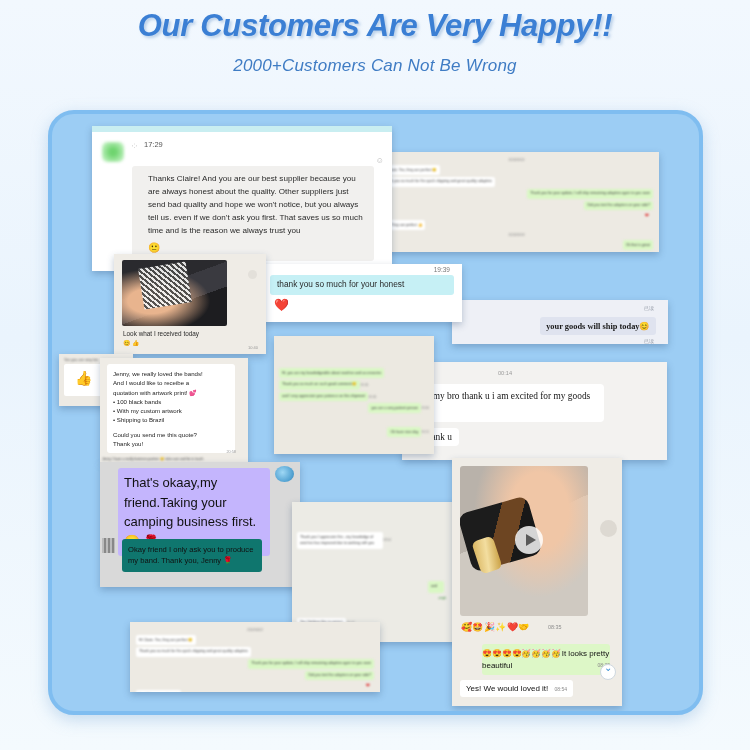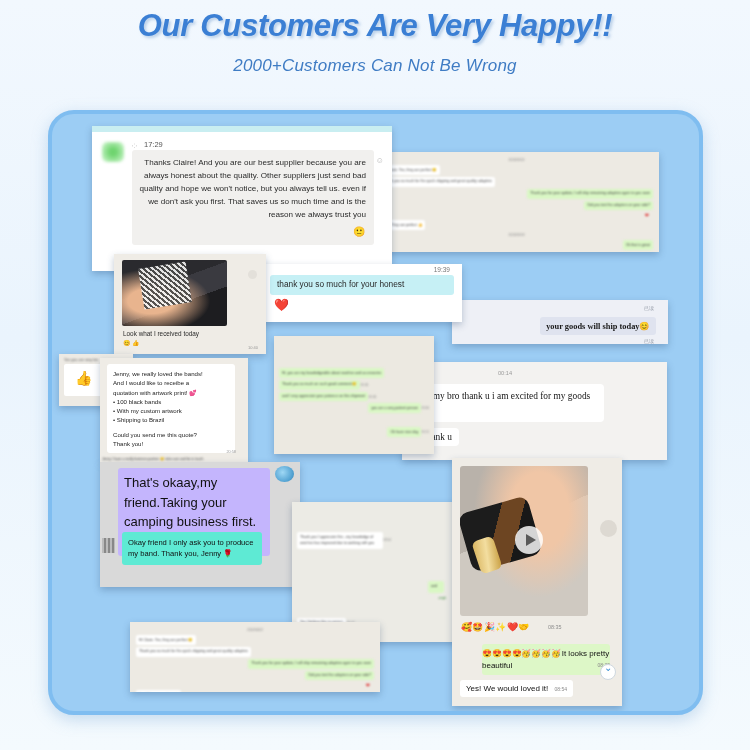--- a/index.html
+++ b/index.html
@@ -51,23 +51,23 @@
   #p1 { left:40px; top:12px; width:300px; height:145px; background:#fff; }
   #p1 .bar { height:6px; background:#c9eef1; width:100%; }
   #p1 .avatar {
     position:absolute; left:10px; top:16px; width:22px; height:20px;
     background:radial-gradient(circle,#6fd46f 20%,#b6eeb6 75%,rgba(182,238,182,0) 100%);
     border-radius:5px; filter:blur(1.4px);
   }
   #p1 .time { position:absolute; left:52px; top:14px; font-size:7.5px; color:#555; }
   #p1 .dots { position:absolute; left:40px; top:16px; font-size:6px; color:#999; }
   #p1 .msg {
-    position:absolute; left:40px; top:24px; width:242px;
-    background:#f1f0ee; border-radius:3px; padding:6px 8px 5px 0;
-    font-size:8.1px; line-height:1.62; color:#2a2a2a;text-align:right;
+    position:absolute; left:40px; top:40px; width:242px;
+    background:#f1f0ee; border-radius:3px; padding:6px 8px 5px 16px;
+    font-size:8.1px; line-height:1.62; color:#2a2a2a;
   }
   #p1 .smile { font-size:10px; display:block; margin-top:2px; }
   #p1 .reaction { position:absolute; right:8px; top:30px; font-size:8px; color:#b9b9b9; }
 
   
   #p2 { left:322px; top:38px; width:285px; height:100px; background:#edeae3; }
 
   
   #p3 { left:62px; top:140px; width:152px; height:100px; background:#efece6; }
   #p3 .ph {
@@ -140,22 +140,22 @@
 
   
   #p10 { left:48px; top:348px; width:200px; height:125px; background:#d9d9d9; }
   #p10 .g {
     position:absolute; left:18px; top:6px; width:152px;
     background:#c4b5fd; border-radius:3px; padding:5px 6px;
     font-size:13px; line-height:1.5; color:#111;
   }
   #p10 .g2 { margin-top:7px; display:block; }
   #p10 .w {
-    position:absolute; left:22px; top:70px; width:140px;
-    background:#5eead4; border-radius:3px; padding:5px 6px;
+    position:absolute; left:22px; top:77px; width:140px;
+    background:#0f766e; border-radius:3px; padding:5px 6px;
     font-size:7.6px; line-height:1.5; color:#111;
   }
   #p10 .av { position:absolute; left:2px; top:76px; width:13px; height:15px;
              background:repeating-linear-gradient(90deg,#bbb 0 2px,#888 2px 4px); }
   #p10 .glb{ position:absolute; right:6px; top:4px; width:19px; height:16px;
              border-radius:50%;
              background:radial-gradient(circle at 40% 40%,#9fd8f5,#4e9fd0 70%,#2d6f9c);
              filter:blur(.4px); }
 
   

